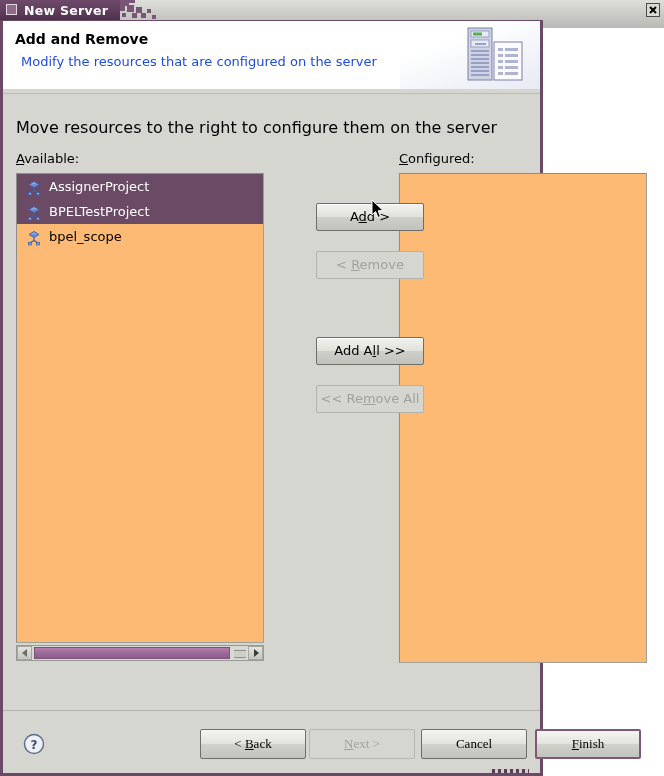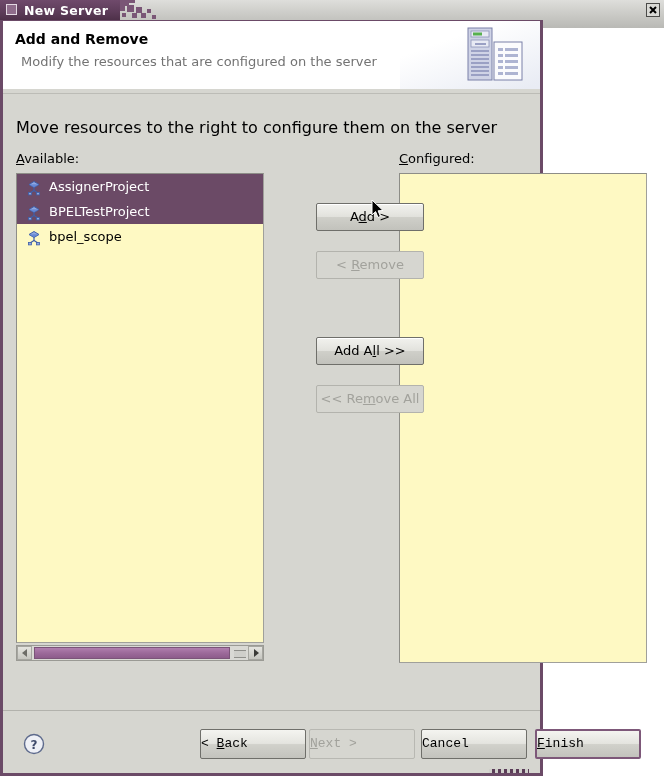--- a/index.html
+++ b/index.html
@@ -110,21 +110,21 @@
     position: absolute;
     left: 12px; top: 10px;
     font-size: 14px;
     font-weight: bold;
     color: #000;
   }
   #header-sub {
     position: absolute;
     left: 18px; top: 33px;
     font-size: 13px;
-    color: #737373;
+    color: #1d4ed8;
   }
   #header-icon {
     position: absolute;
     right: 10px; top: 5px;
     width: 72px; height: 60px;
   }
 
   
   #content {
     position: absolute;
@@ -151,21 +151,21 @@
     font-size: 13px;
     color: #000;
   }
   #label-available { left: 13px; top: 62px; }
   #label-configured { left: 396px; top: 62px; }
   .ul { text-decoration: underline; }
 
   
   .listbox {
     position: absolute;
-    background: #fef9c3;
+    background: #fdba74;
     border: 1px solid #a0a09a;
     border-top-color: #8d8d87;
     border-left-color: #8d8d87;
     box-sizing: border-box;
     overflow: hidden;
   }
   #available-list {
     left: 13px; top: 84px;
     width: 248px; height: 470px;
   }
@@ -290,28 +290,28 @@
   #help-icon {
     position: absolute;
     left: 20px; bottom: 18px;
     width: 22px; height: 22px;
   }
   .botbtn {
     position: absolute;
     bottom: 14px;
     width: 106px;
     height: 30px;
-    font-family: Liberation Mono, monospace;
+    font-family: Liberation Serif, serif;
     font-size: 13px;
     color: #000;
     background: linear-gradient(to bottom, #f4f4f0 0%, #e4e4df 48%, #d1d1cb 52%, #c3c3bd 100%);
     border: 1px solid #6f6f6a;
     border-radius: 2px;
     box-sizing: border-box;
-    text-align: left;
+    text-align: center;
     line-height: 28px;
     cursor: pointer;
   }
   .botbtn.disabled {
     color: #a2a29c;
     background: #d6d6d0;
     border: 1px solid #b8b8b2;
     cursor: default;
   }
   .botbtn.default {

